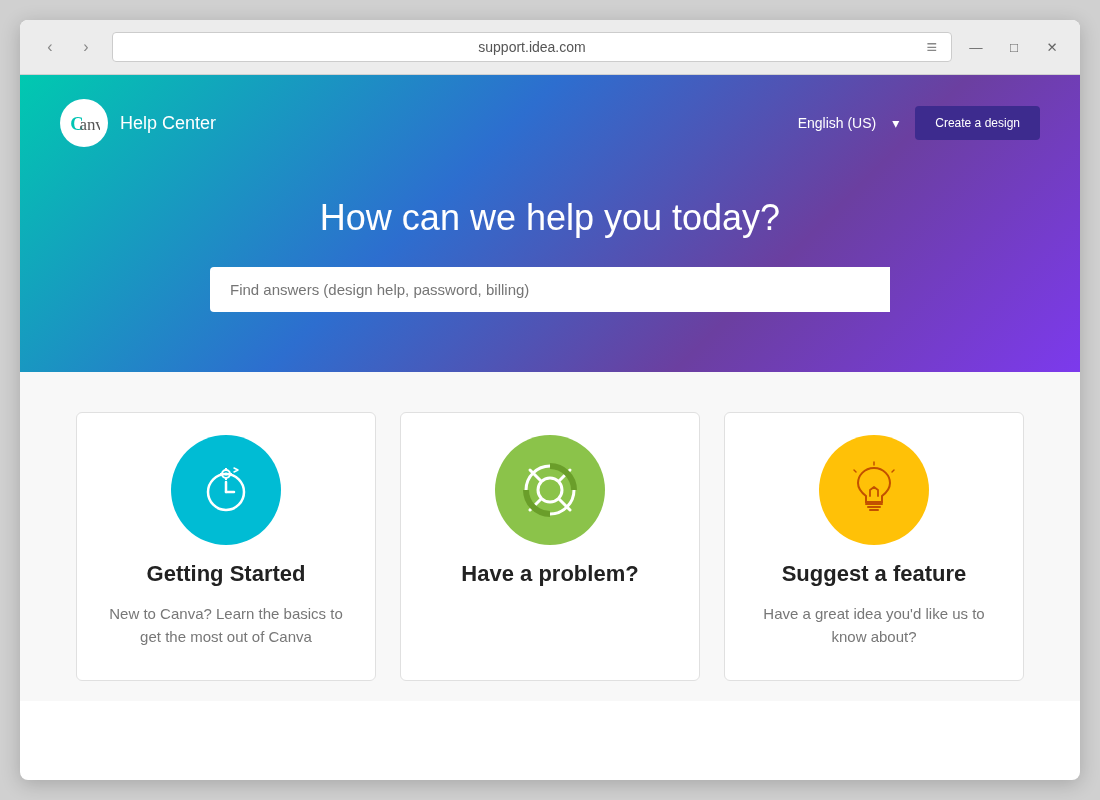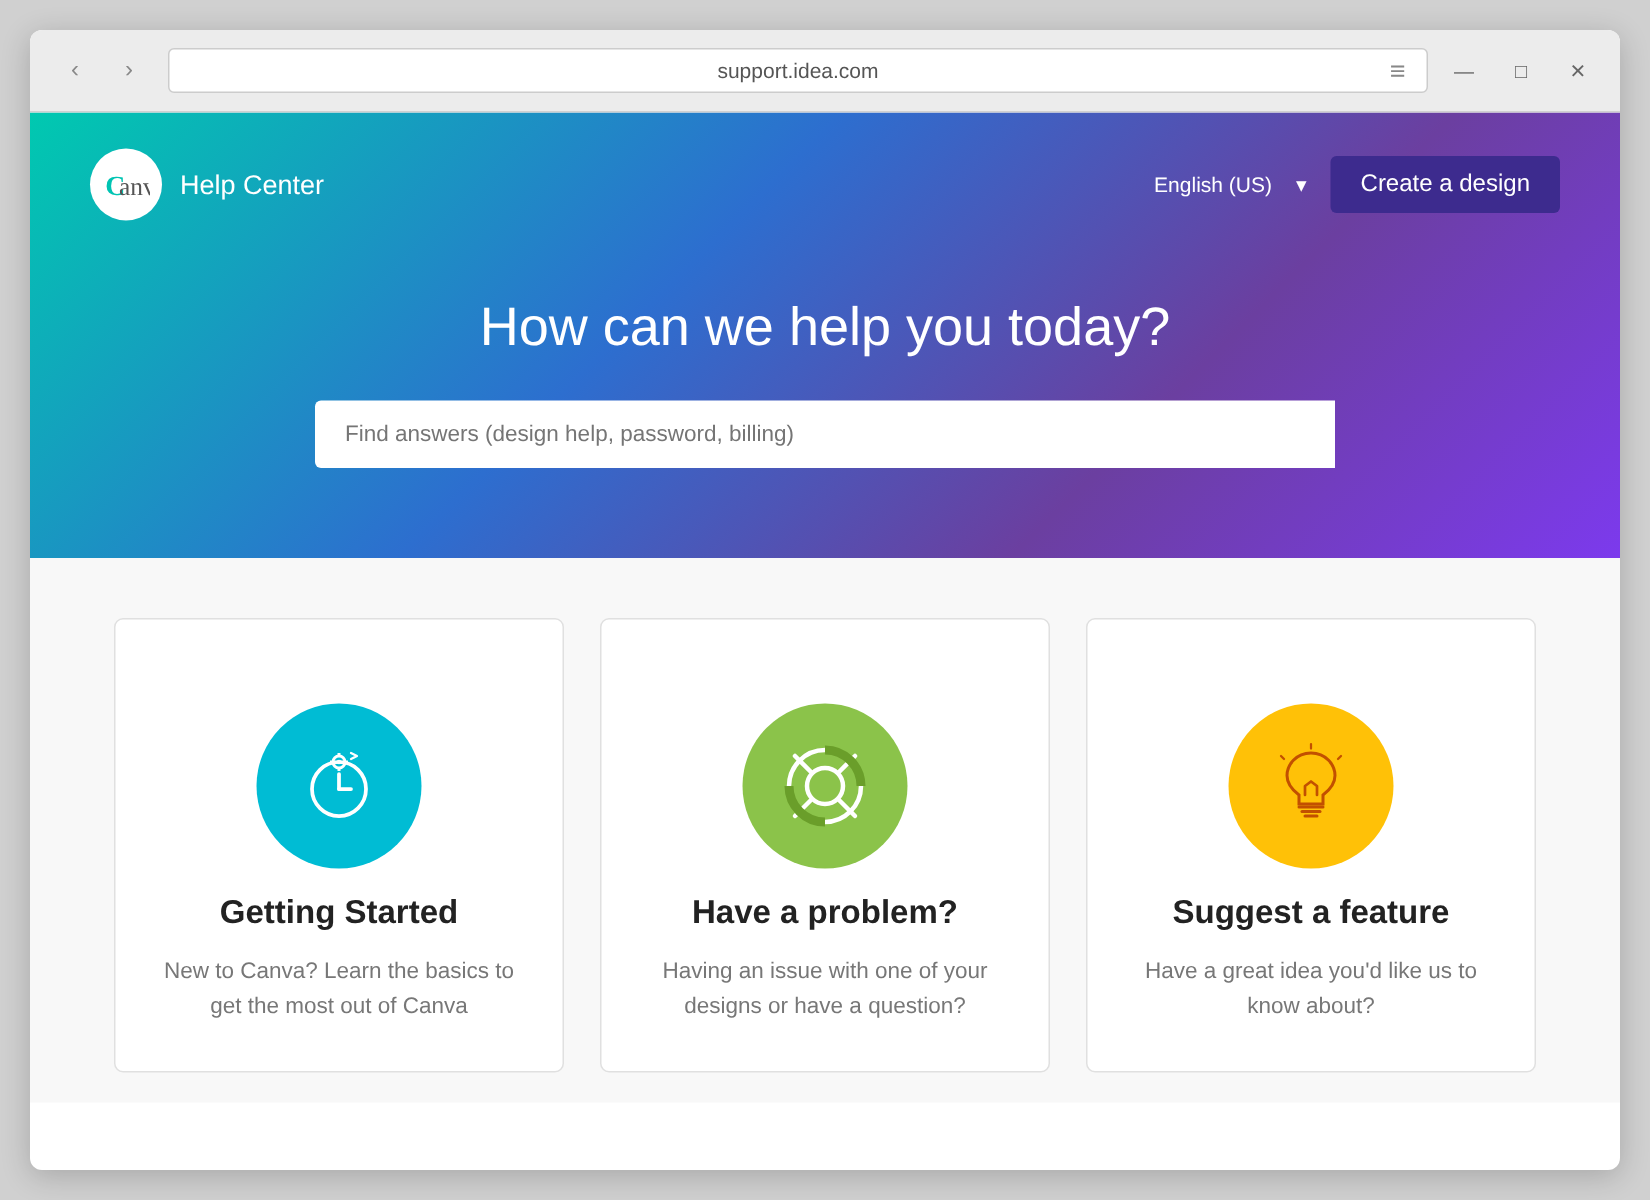--- a/index.html
+++ b/index.html
@@ -165,21 +165,21 @@
       background: none;
       border: none;
     }
 
     .create-design-btn {
       background: #3d2b8e;
       color: #fff;
       border: none;
       border-radius: 4px;
       padding: 10px 20px;
-      font-size: 16px;
+      font-size: 12px;
       cursor: pointer;
       font-weight: 500;
     }
 
     .hero-title {
       text-align: center;
       color: #fff;
       font-size: 36px;
       font-weight: 400;
       margin-bottom: 28px;
@@ -220,21 +220,21 @@
       padding: 40px 40px 20px;
       display: flex;
       gap: 24px;
       justify-content: center;
     }
 
     .card {
       background: #fff;
       border: 1px solid #e0e0e0;
       border-radius: 6px;
-      padding: 56px 24px 32px;
+      padding: 22px 24px 32px;
       text-align: center;
       width: 300px;
       display: flex;
       flex-direction: column;
       align-items: center;
       gap: 16px;
     }
 
     .card-icon {
       width: 110px;
@@ -349,21 +349,20 @@
             <line x1="23" y1="41" x2="12" y2="52" stroke="white" stroke-width="3" stroke-linecap="round"></line>
             <line x1="41" y1="41" x2="52" y2="52" stroke="white" stroke-width="3" stroke-linecap="round"></line>
 
             <path d="M32 8 A24 24 0 0 1 56 32" stroke="#6a9e2a" stroke-width="6" fill="none"></path>
             <path d="M56 32 A24 24 0 0 1 32 56" stroke="white" stroke-width="0" fill="none"></path>
             <path d="M32 56 A24 24 0 0 1 8 32" stroke="#6a9e2a" stroke-width="6" fill="none"></path>
             <path d="M8 32 A24 24 0 0 1 32 8" stroke="white" stroke-width="0" fill="none"></path>
           </svg>
         </div>
         <h2 class="card-title">Have a problem?</h2>
-        <p class="card-desc">Having an issue with one of your designs or have a question?</p>
       </div>
 
       <div class="card">
         <div class="card-icon card-icon-feature">
           <svg width="60" height="60" viewBox="0 0 60 60" fill="none">
 
             <path d="M30 8 C20 8 14 16 14 23 C14 29 18 33 22 36 L22 42 L38 42 L38 36 C42 33 46 29 46 23 C46 16 40 8 30 8 Z" stroke="#c25000" stroke-width="2" fill="none"></path>
 
             <line x1="22" y1="44" x2="38" y2="44" stroke="#c25000" stroke-width="2" stroke-linecap="round"></line>
             <line x1="24" y1="47" x2="36" y2="47" stroke="#c25000" stroke-width="2" stroke-linecap="round"></line>

